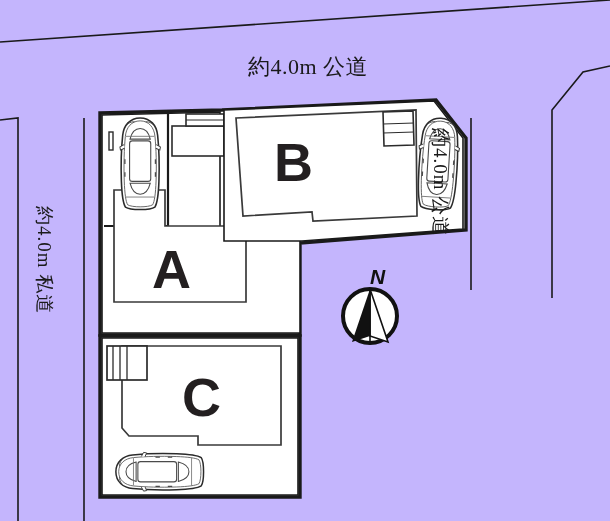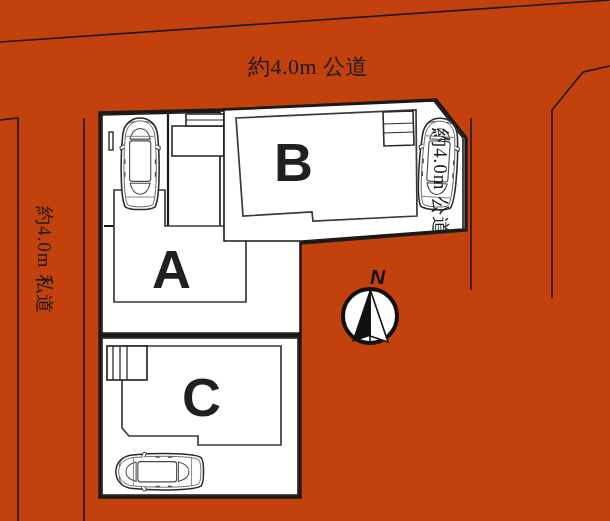--- a/index.html
+++ b/index.html
@@ -8,21 +8,21 @@
     padding: 0;
     background: #ffffff;
   }
   body {
     font-family: "Liberation Serif", "DejaVu Serif", serif;
   }
   #plan-root {
     position: relative;
     width: 610px;
     height: 521px;
-    background: #c2410c;
+    background: #c4b5fd;
     overflow: hidden;
   }
   #plan-svg {
     position: absolute;
     left: 0;
     top: 0;
     width: 610px;
     height: 521px;
     display: block;
   }

